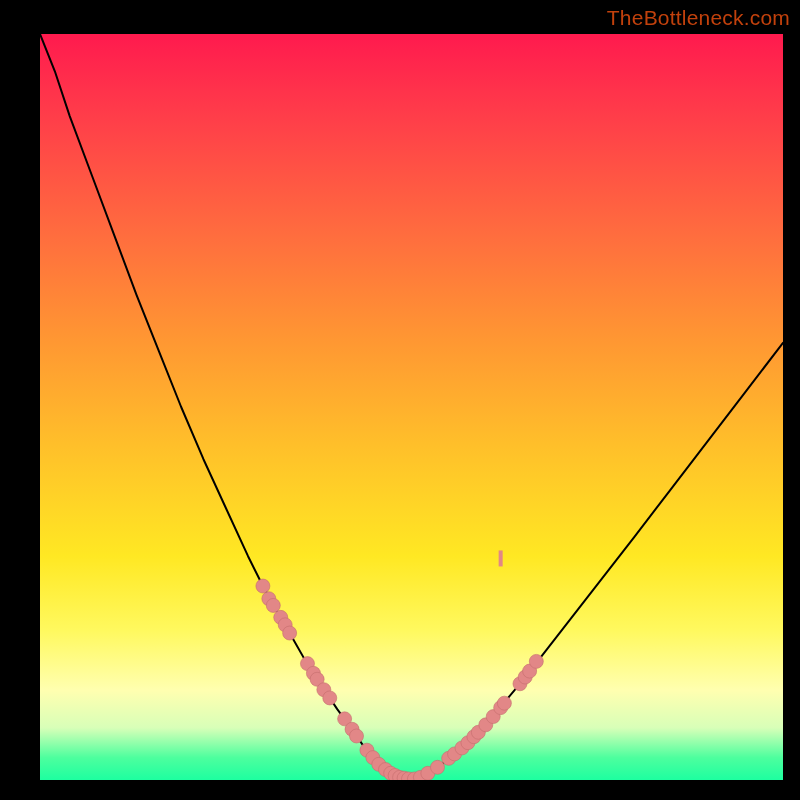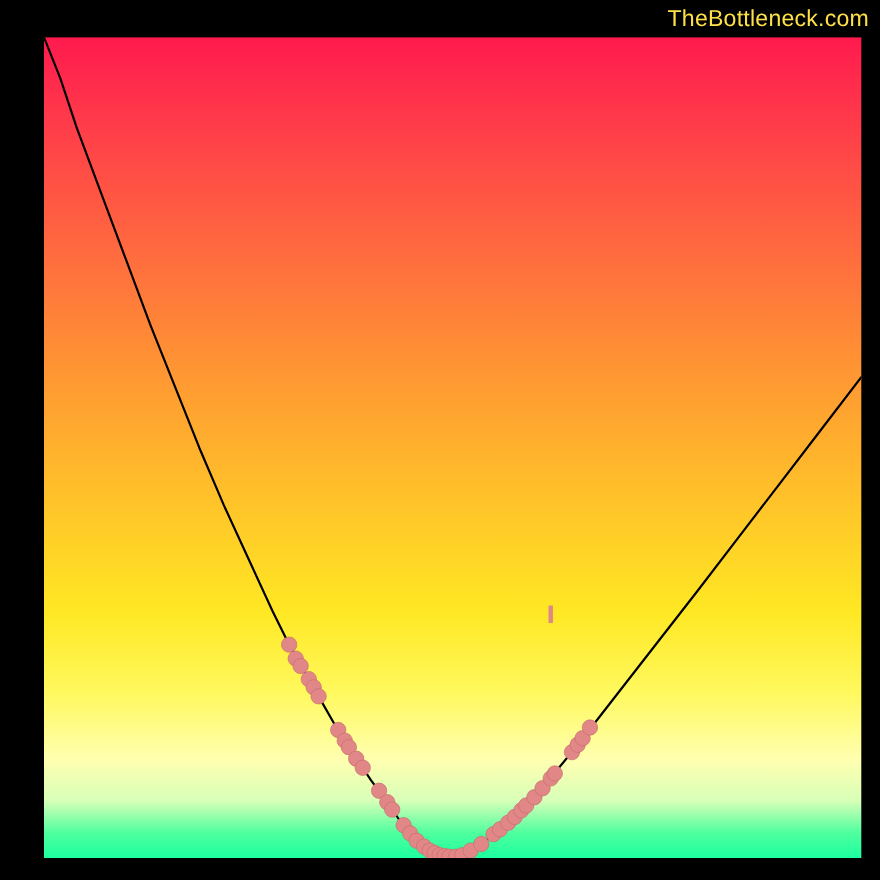--- a/index.html
+++ b/index.html
@@ -14,21 +14,21 @@
   .frame {
     position: relative;
     width: 800px;
     height: 800px;
     background: #000;
   }
   .watermark {
     position: absolute;
     top: 6px;
     right: 10px;
-    color: #fde047;
+    color: #c2410c;
     font-size: 21px;
     font-weight: 500;
     letter-spacing: 0.2px;
     z-index: 30;
   }
   .plot-area {
     position: absolute;
     left: 40px;
     top: 34px;
     width: 743px;

